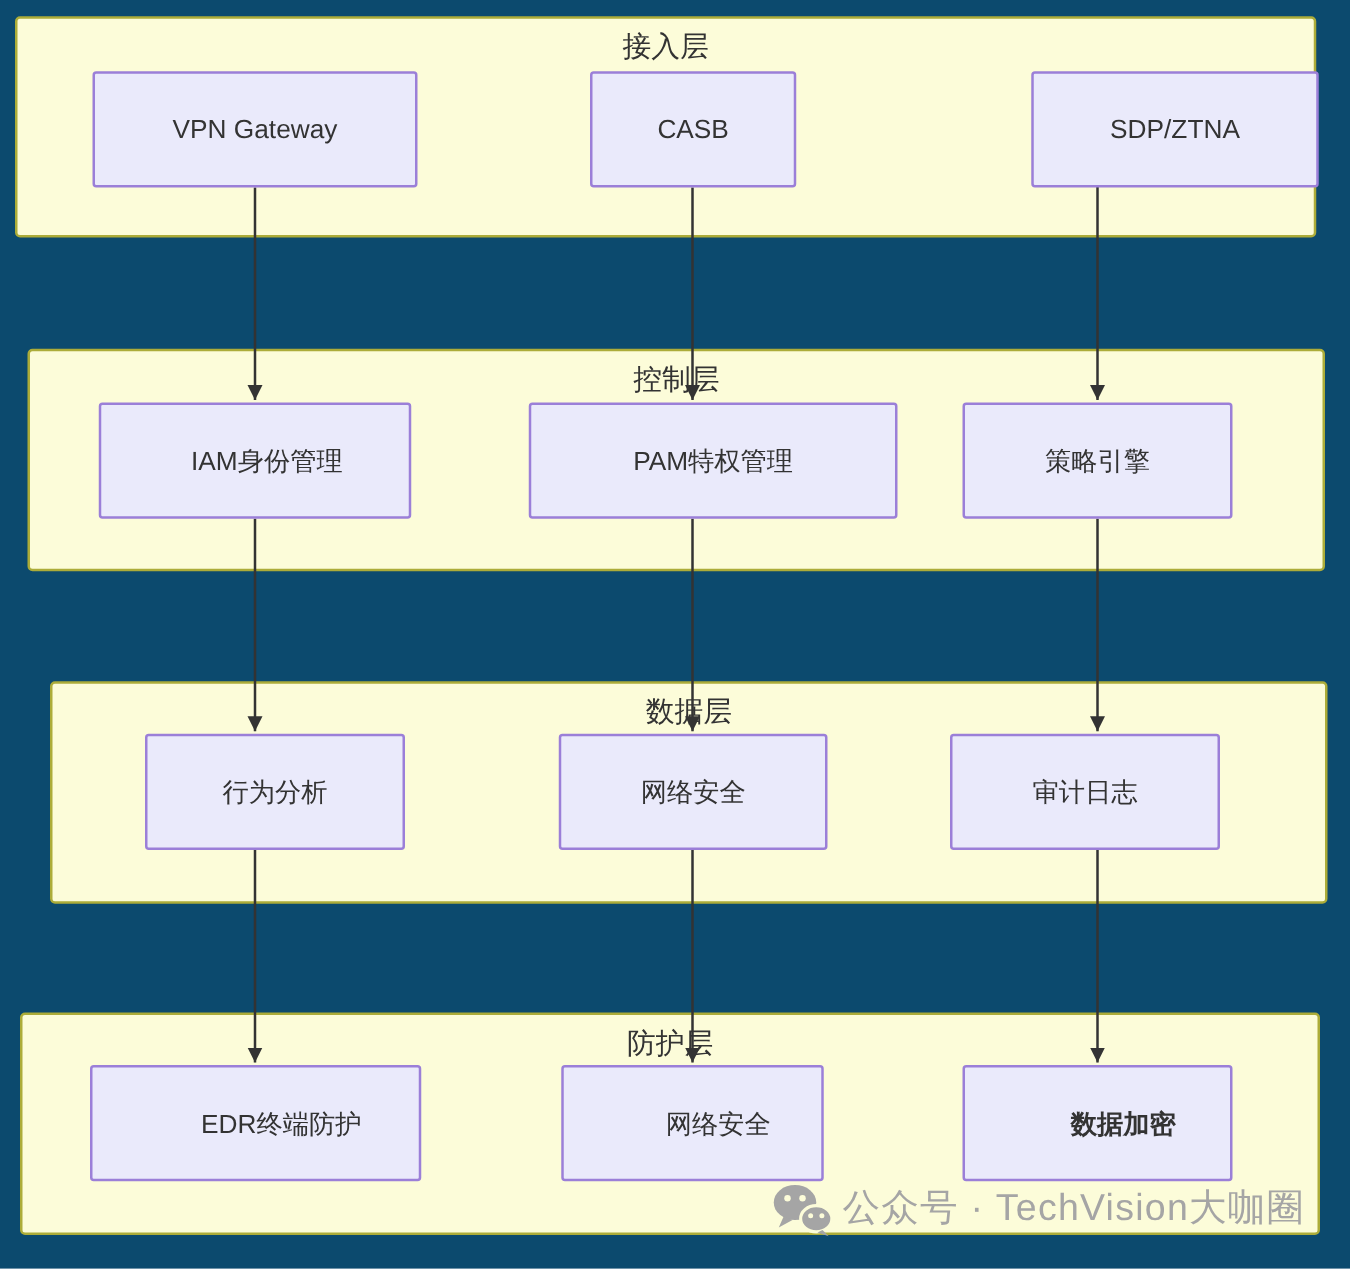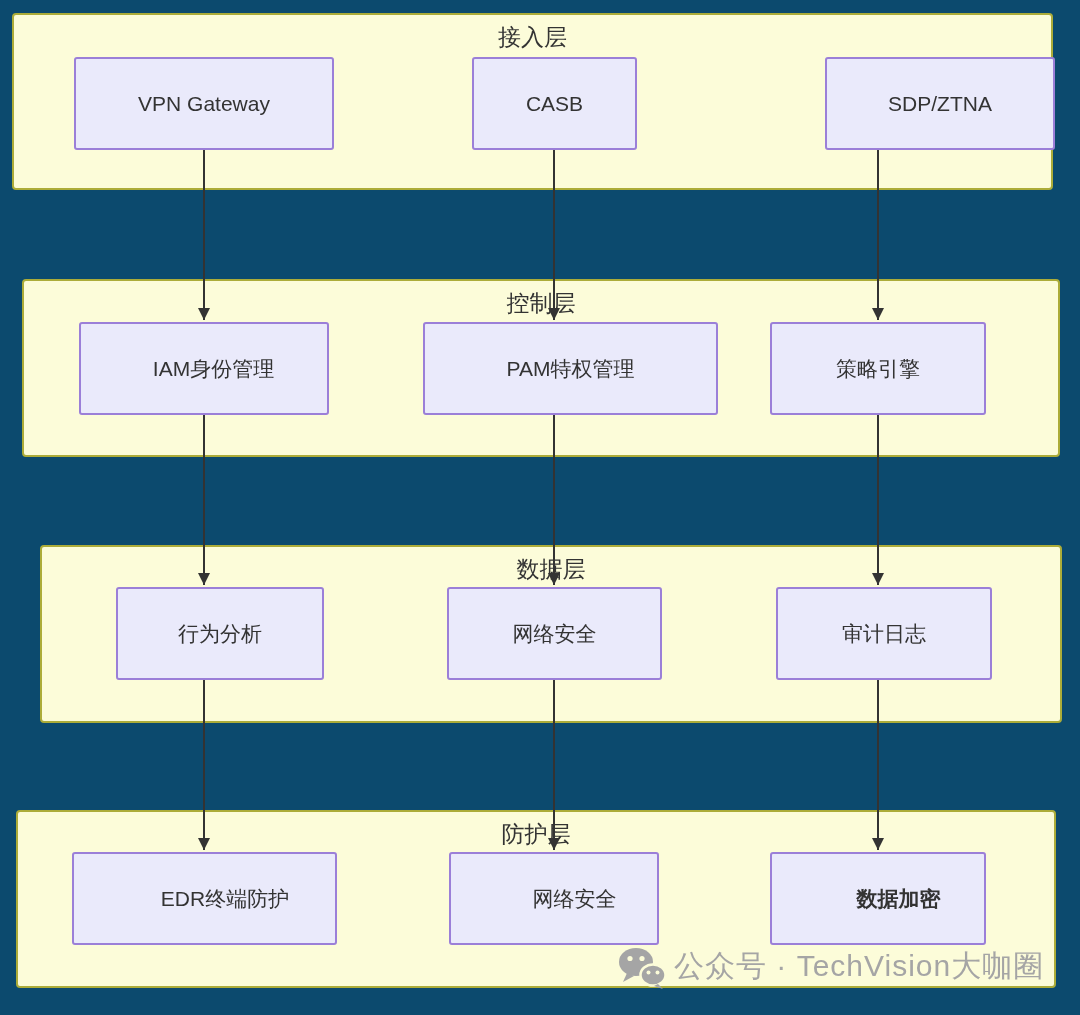--- a/index.html
+++ b/index.html
@@ -33,21 +33,21 @@
   .r3 { top:587px; height:93px; }
   .r4 { top:852px; height:93px;padding-left:41px; }
   .n11 { left:74px;  width:260px;text-align:right; }
   .n12 { left:472px; width:165px; }
   .n13 { left:800px; width:230px;margin-left:25px; }
   .n21 { left:79px;  width:250px;padding-left:19px; }
   .n22 { left:423px; width:295px; }
   .n23 { left:770px; width:216px; }
   .n31 { left:100px; width:208px;margin-left:16px; }
   .n32 { left:447px; width:215px; }
-  .n33 { left:776px; width:216px; }
+  .n33 { left:760px; width:216px; }
   .n41 { left:72px;  width:265px; }
   .n42 { left:449px; width:210px;font-family:Liberation Serif, serif; }
   .n43 { left:770px; width:216px;font-weight:bold; }
 
   .watermark {
     position:absolute; left:618px; top:946px; z-index:4;
     display:flex; color:#A5A5A5;
     font-size:30px; letter-spacing:1px; white-space:nowrap;
   }
   .wicon { width:48px; height:44px; margin-right:8px; flex:0 0 auto; }

